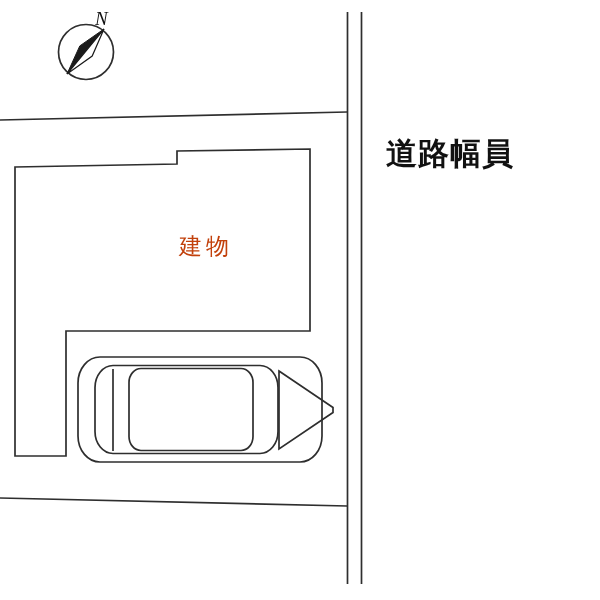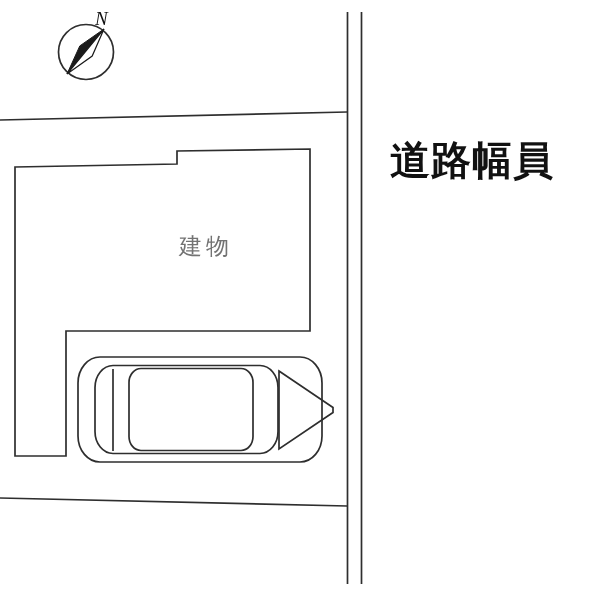--- a/index.html
+++ b/index.html
@@ -16,27 +16,27 @@
   .lbl-north{
     left:95px;top:8px;
     font-family:"Liberation Serif", serif;
     font-style:italic;
     font-size:19px;
   }
   .lbl-building{
     left:179px;top:231px;
     font-size:23px;
     letter-spacing:4px;
-    color:#737373;
+    color:#c2410c;
   }
   .lbl-road{
     left:386px;top:134px;
     width:168px;
-    text-align:right;
-    font-size:40px;
+    text-align:left;
+    font-size:31px;
     font-weight:bold;
     line-height:1.3;
     letter-spacing:1px;
     white-space:normal;
   }
 </style>
 </head>
 <body>
 
 <div class="stage">

